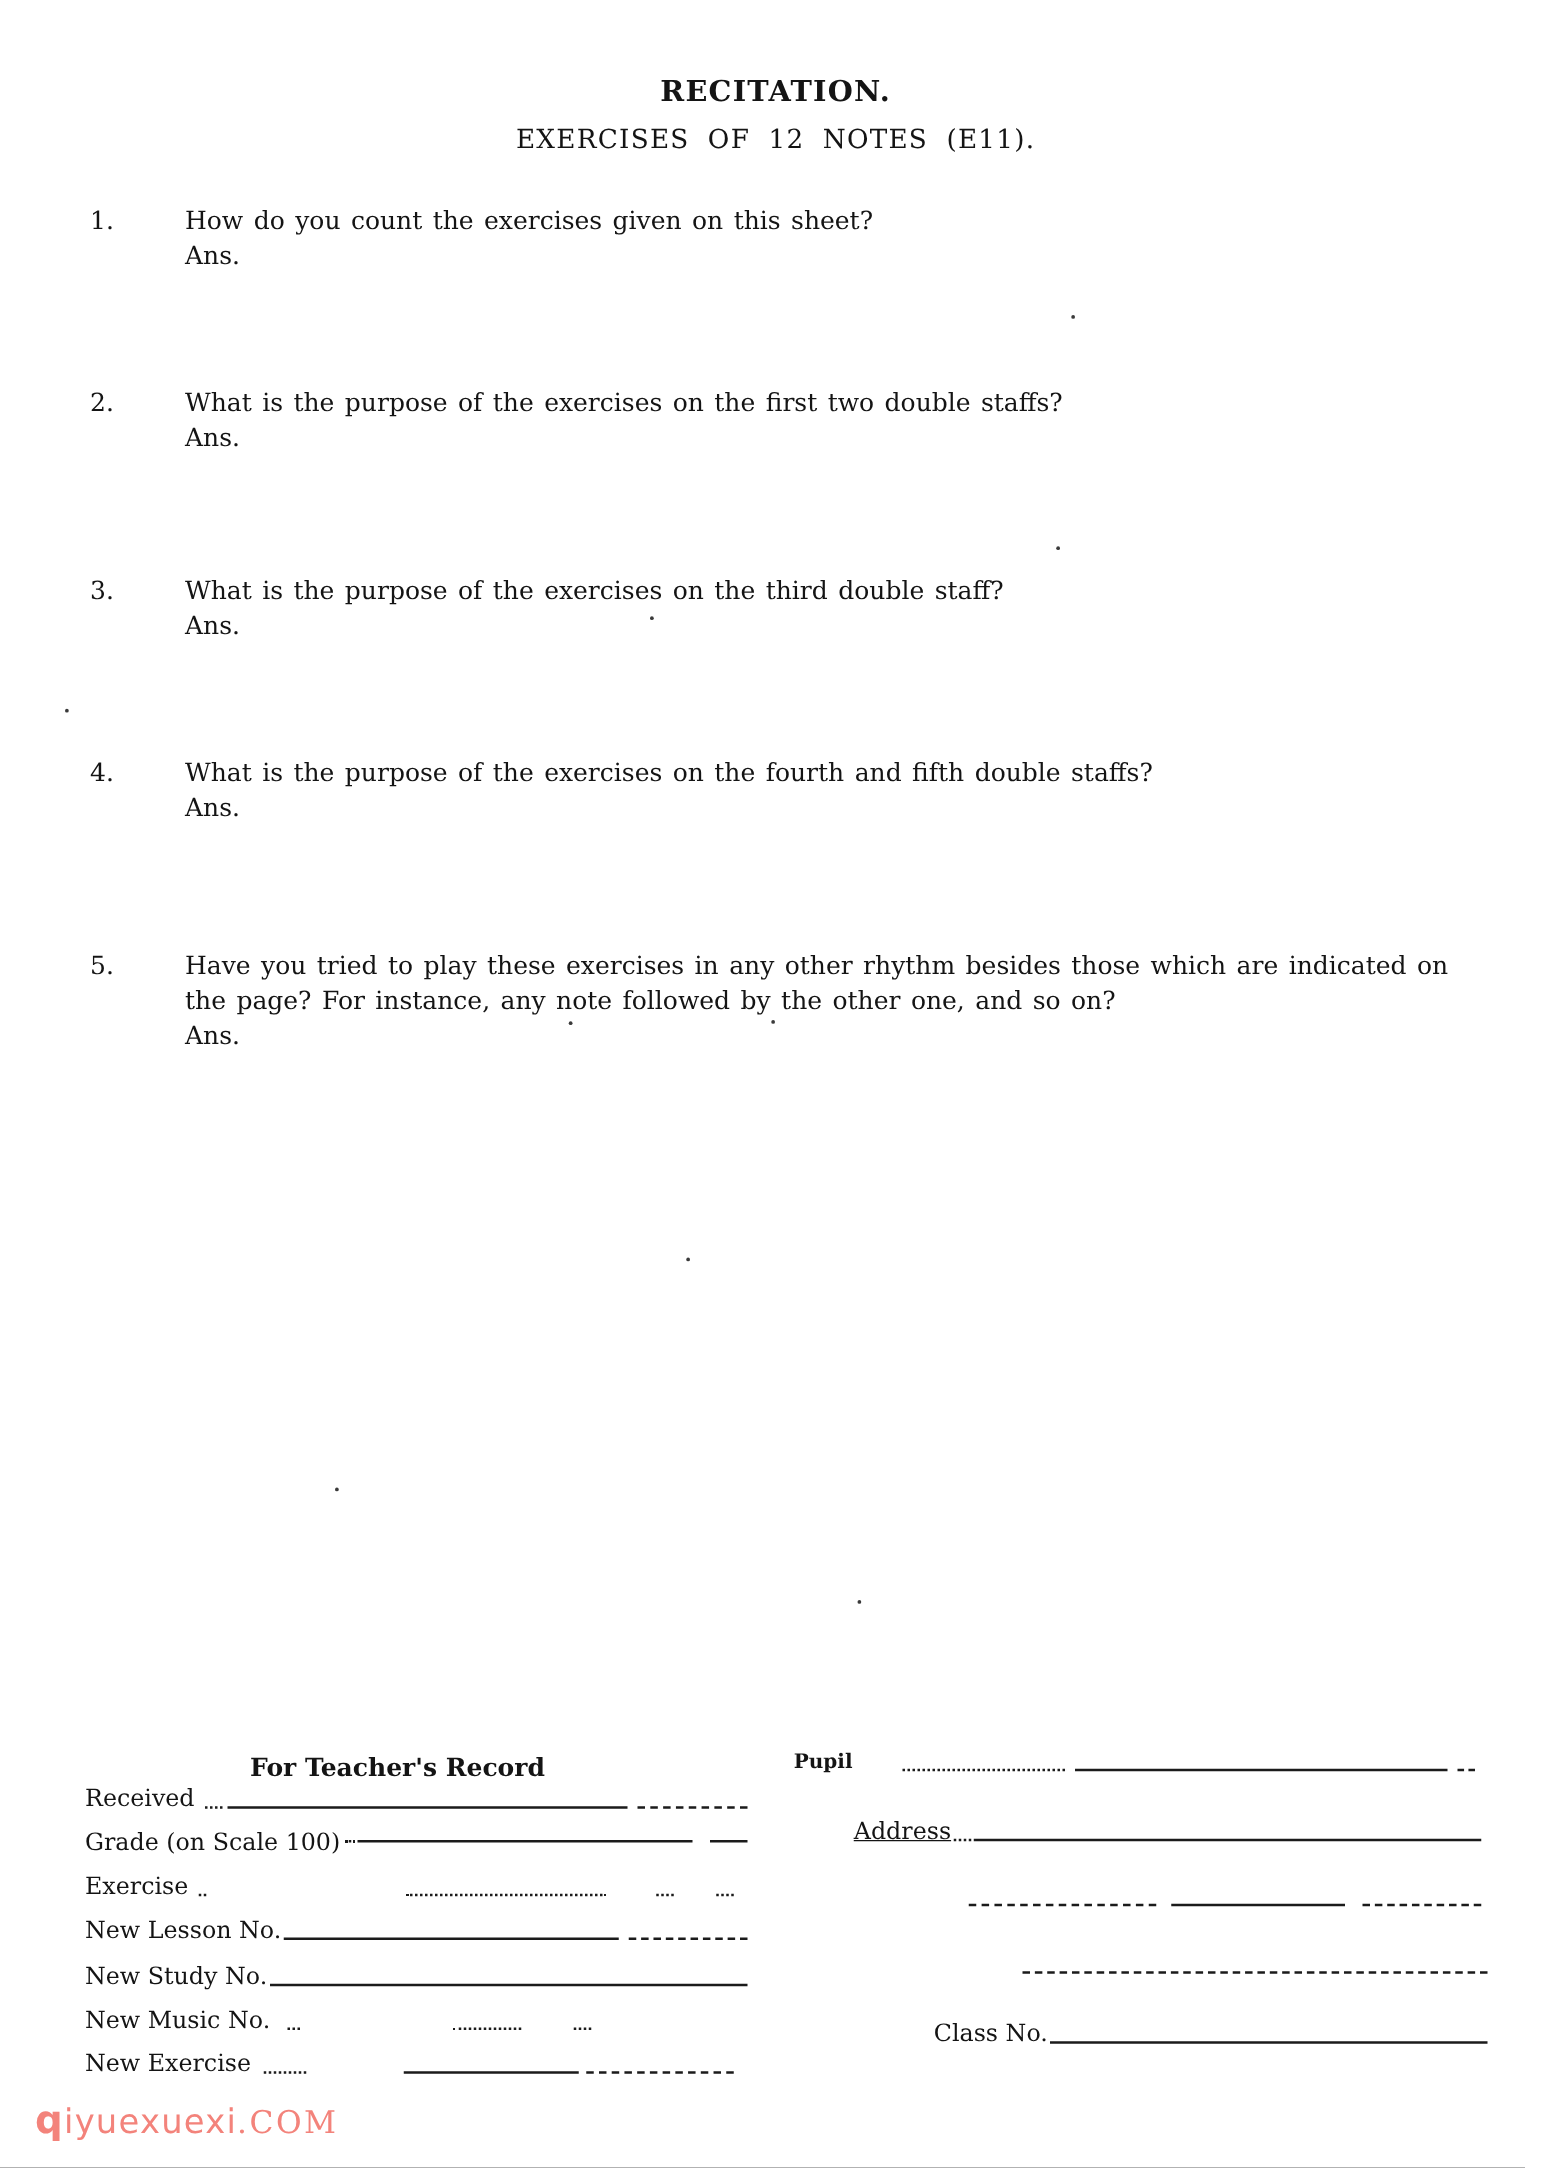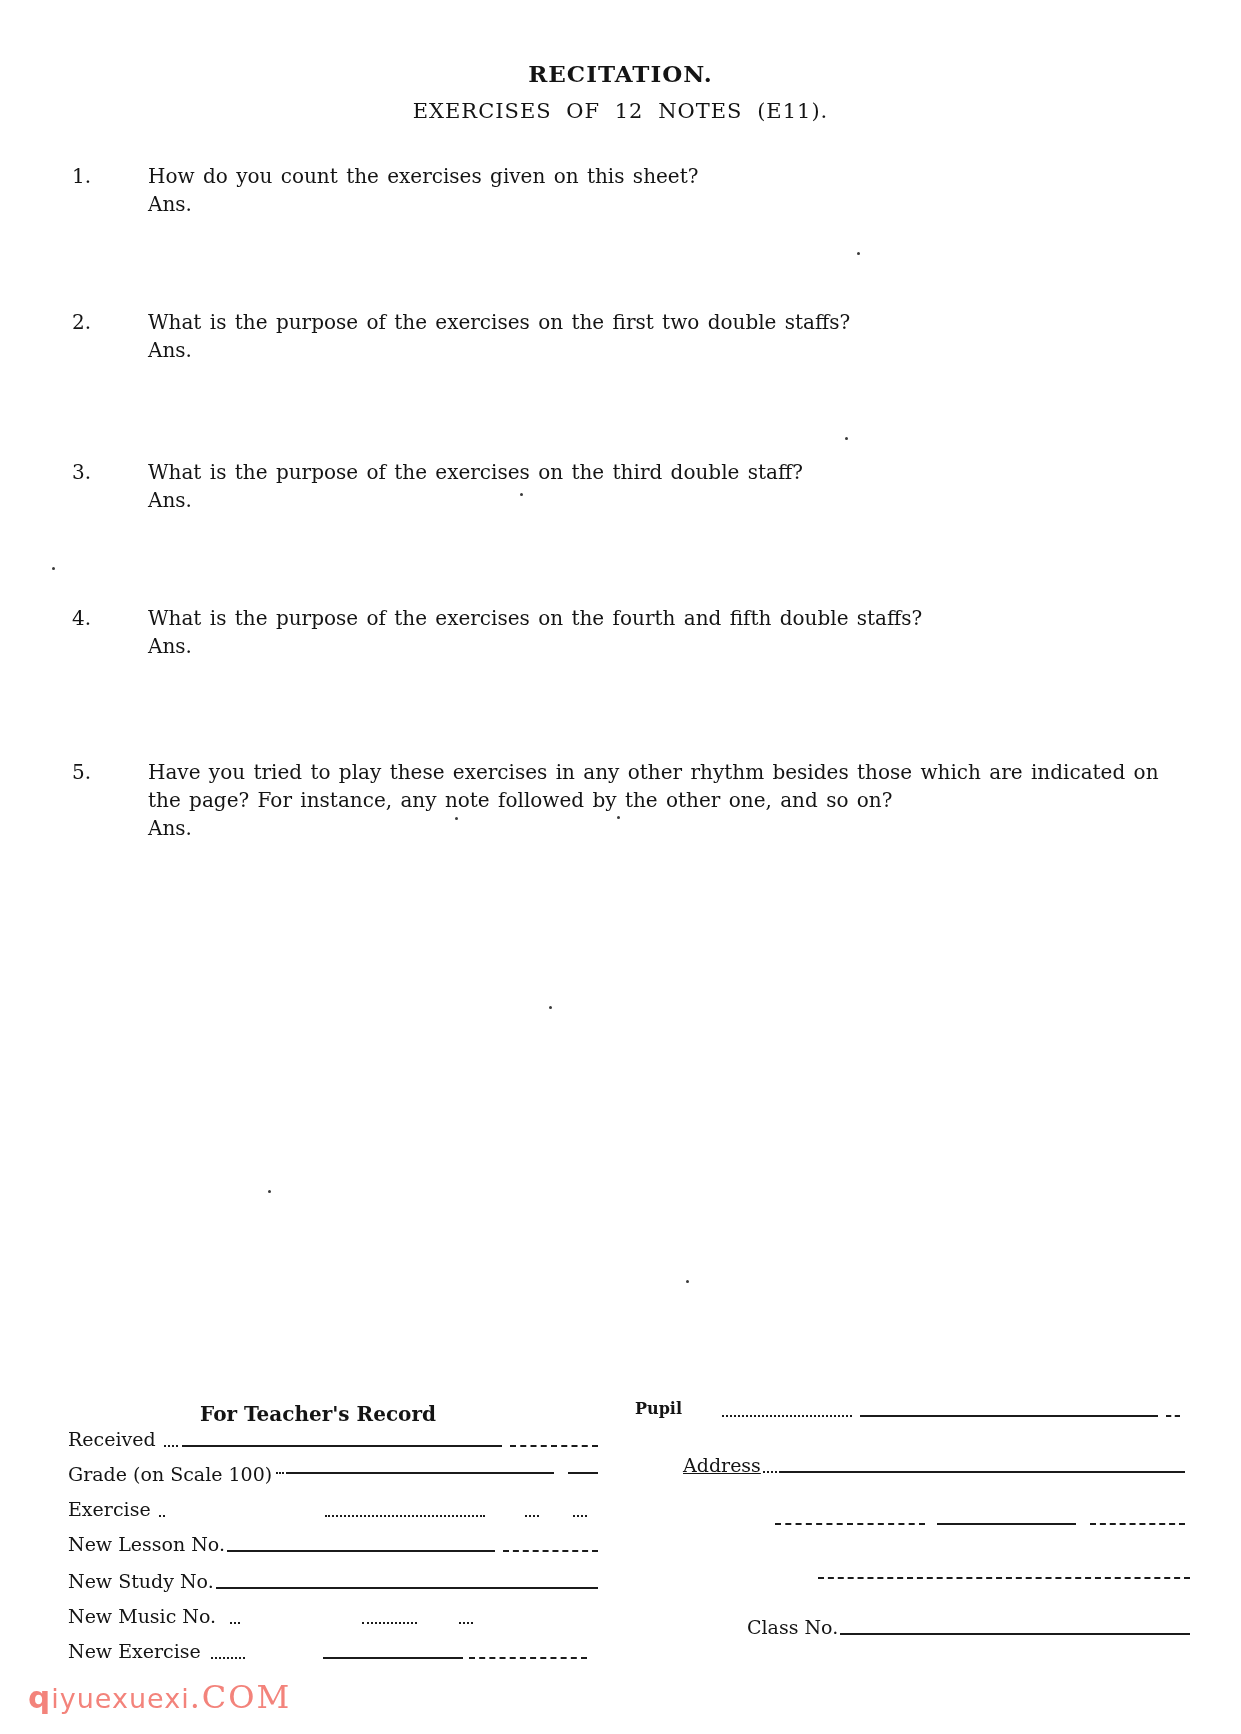--- a/index.html
+++ b/index.html
@@ -46,21 +46,21 @@
     position:absolute; top:1402px; left:68px; width:500px;
     text-align:center; font-size:20px; font-weight:bold;
   }
   .pupil-label { font-weight:bold; font-size:16px; }
   .watermark {
     position:absolute; left:28px; top:1678px;
     letter-spacing:1px; white-space:nowrap;
   }
   .wm-prefix { font-weight:bold; font-size:31px; font-family:"DejaVu Sans","Liberation Sans",sans-serif; }
   .wm-middle { font-size:27px; font-family:"DejaVu Sans","Liberation Sans",sans-serif; }
-  .wm-suffix { font-size:32px; font-family:"DejaVu Serif","Liberation Serif",serif; letter-spacing:2px; }
+  .wm-suffix { font-size:25px; font-family:"DejaVu Serif","Liberation Serif",serif; letter-spacing:2px; }
   .speck {
     position:absolute; width:3px; height:3px;
     background:#3a3a3a; border-radius:50%;
   }
 </style>
 </head>
 <body>
 
 <div class="page">
 

